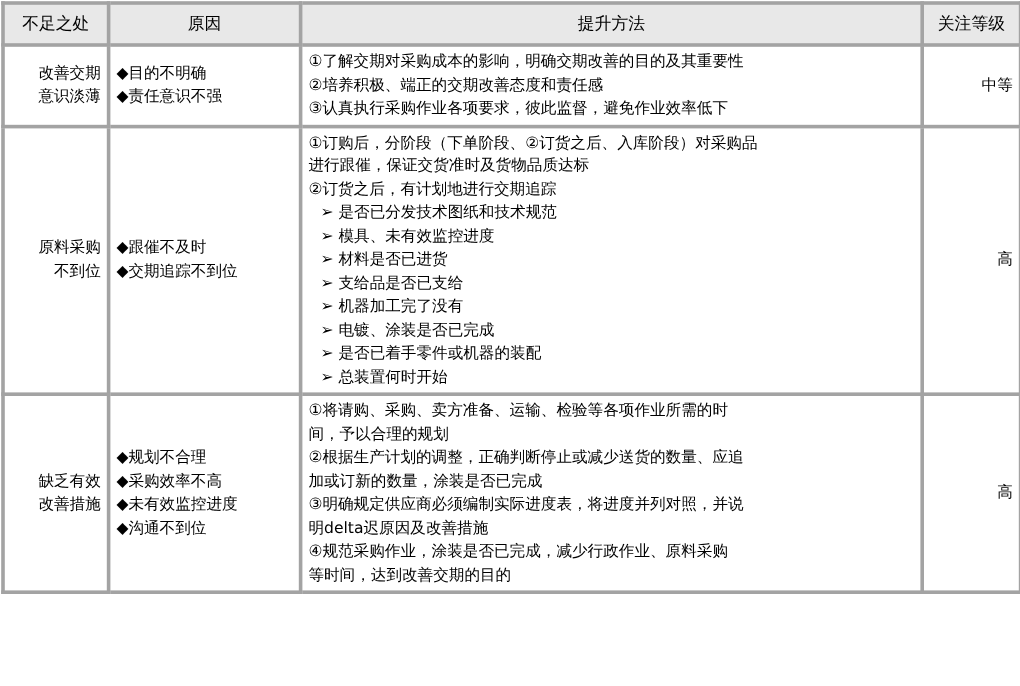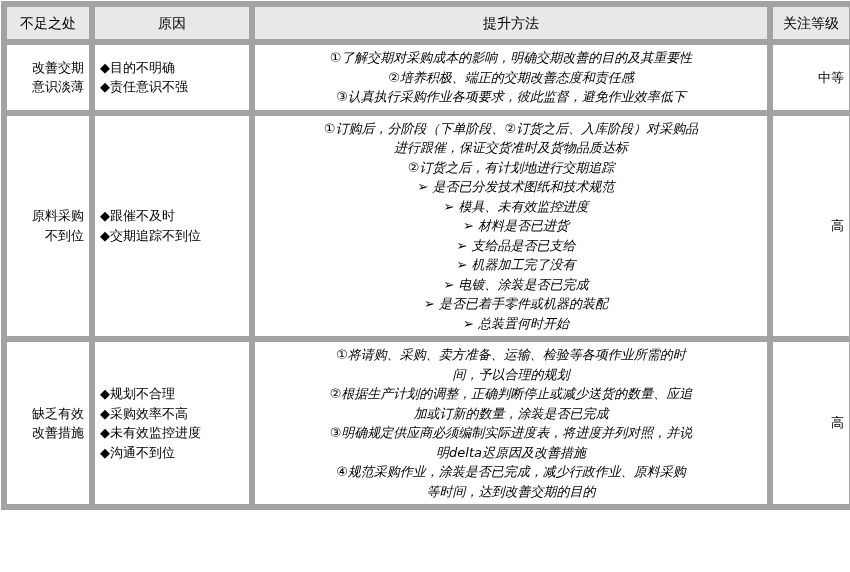--- a/index.html
+++ b/index.html
@@ -25,21 +25,21 @@
     table-layout: fixed;
     width: 848px;
     margin: 1px 0 0 1px;
   }
   table.matrix col.c1 { width: 88px; }
   table.matrix col.c2 { width: 160px; }
   table.matrix col.c3 { width: 518px; }
   table.matrix col.c4 { width: 82px; }
 
   table.matrix th, table.matrix td {
-    border: 6px solid #a3a3a3;
+    border: 3px solid #a3a3a3;
     vertical-align: middle;
     padding: 3px 5px;
     font-size: 13px;
     line-height: 1.5;
   }
   table.matrix thead th {
     background: #e8e8e8;
     text-align: center;
     font-weight: normal;
     font-size: 14px;
@@ -52,26 +52,25 @@
     line-height: 1.55;
     padding-left: 6px;
   }
   td.col-cause {
     text-align: left;
     font-size: 13.5px;
     line-height: 1.6;
     padding-left: 8px;
   }
   td.col-method {
-    text-align: center;
+    text-align: left;
     font-size: 13px;
     line-height: 1.58;
     padding-left: 6px;
     padding-right: 4px;
-    font-style: italic;
   }
   td.col-level {
     text-align: right;
     font-size: 14px;
   }
   .line {
     white-space: nowrap;
     overflow: hidden;
   }
   .bullet-line {

